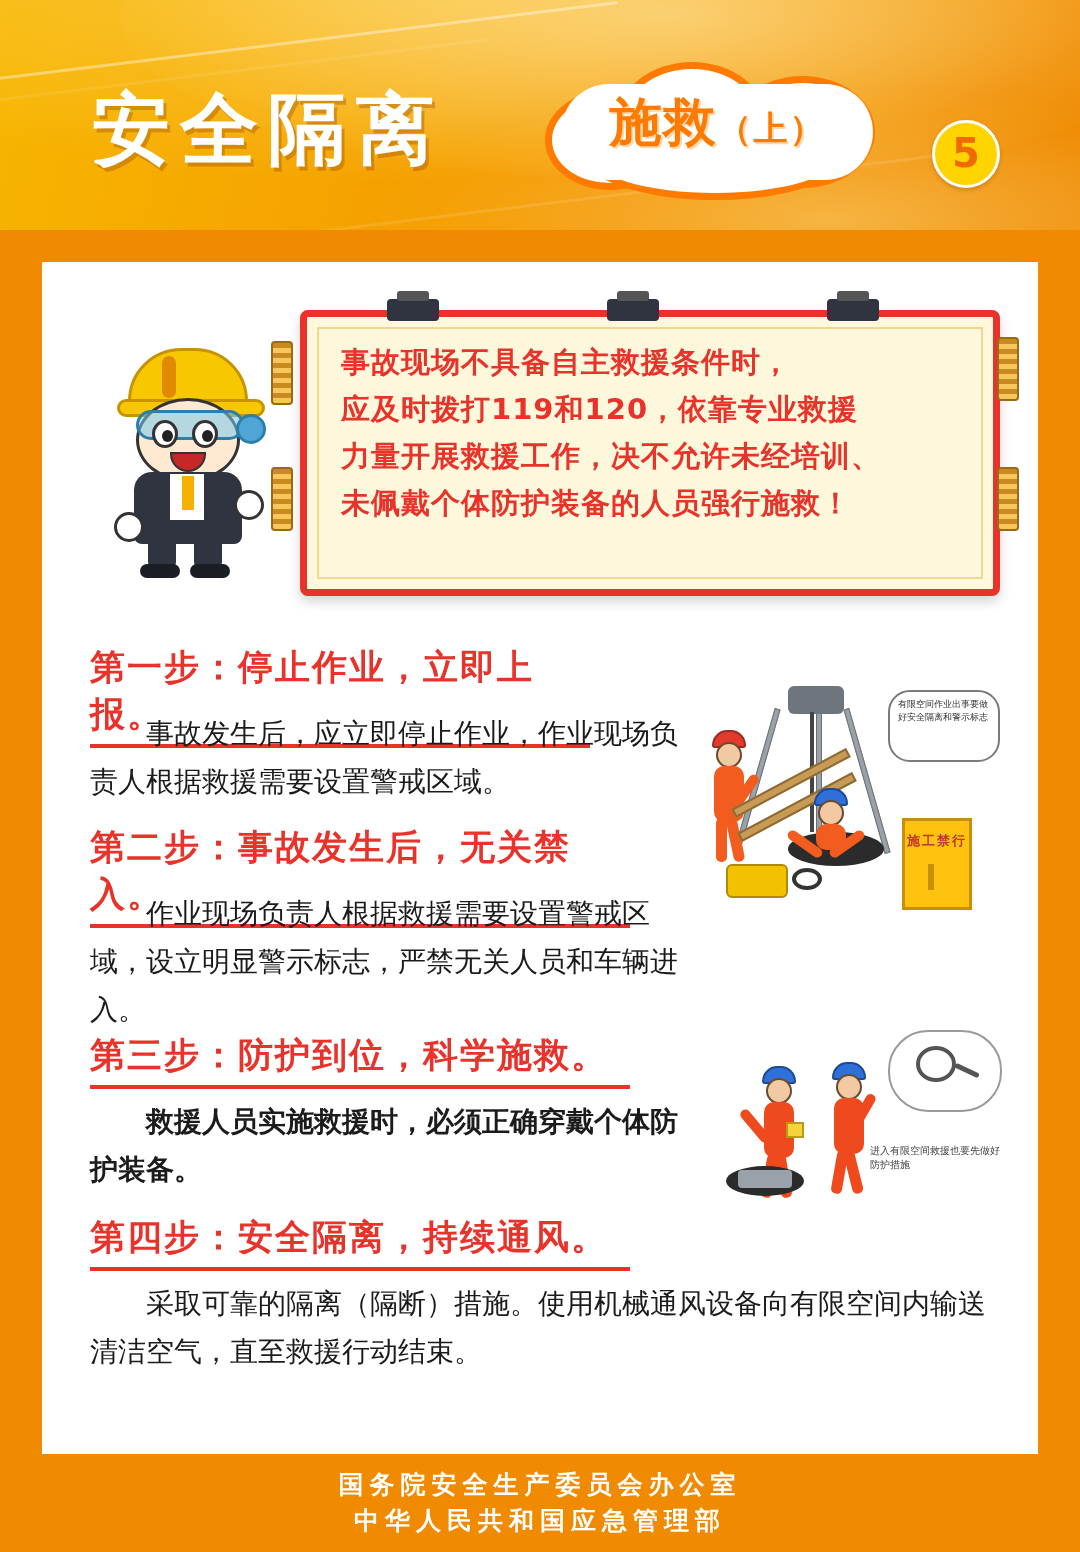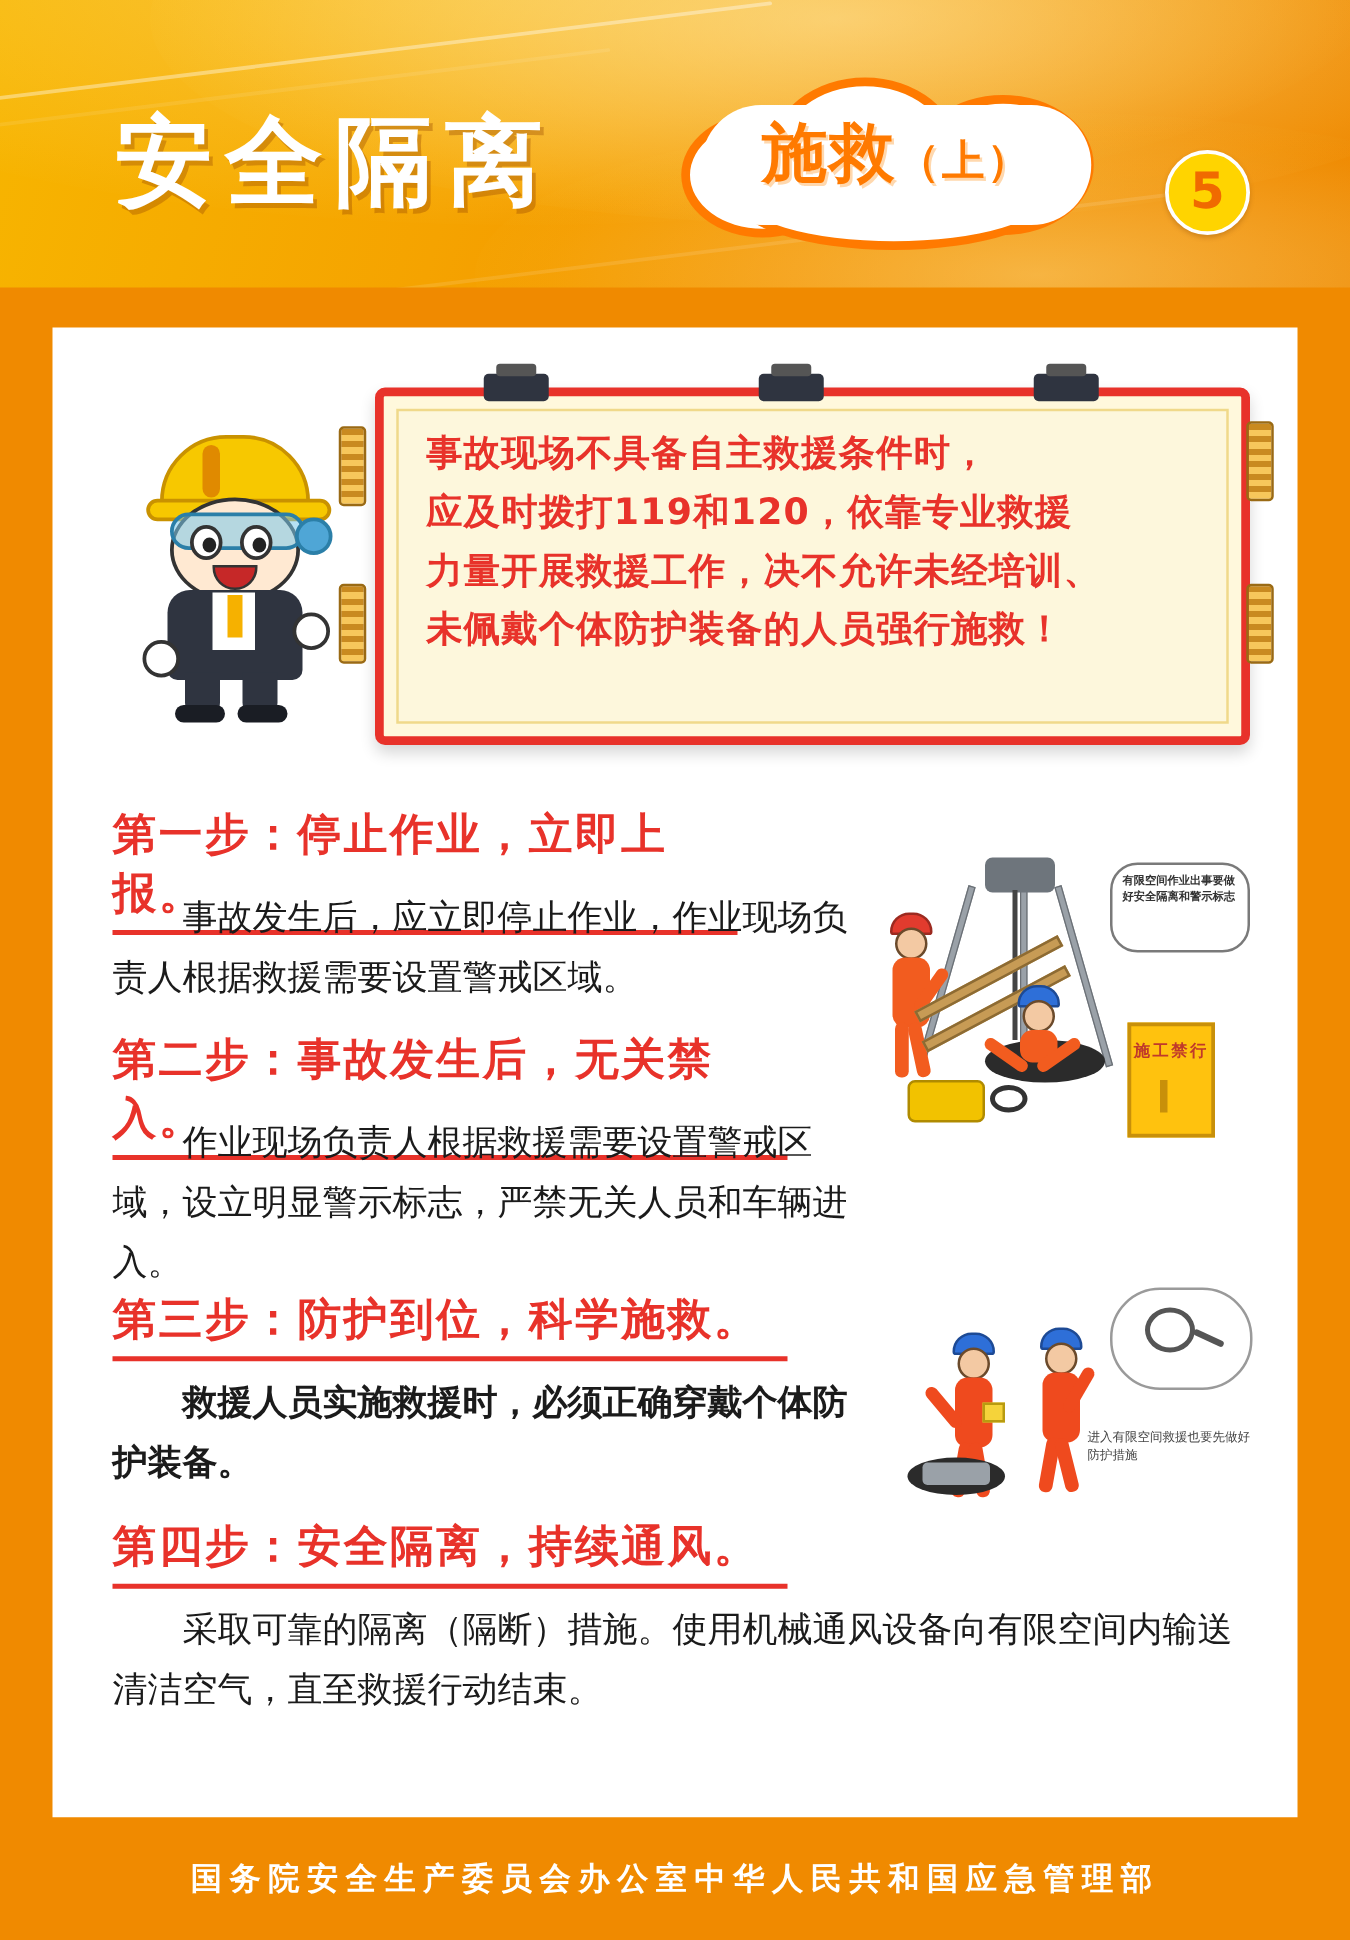--- a/index.html
+++ b/index.html
@@ -112,30 +112,30 @@
   }
   
   .illus{position:absolute;background:#fff;}
   .worker{position:absolute;}
   .w-head{position:absolute;width:26px;height:26px;border-radius:50%;background:#F3C9A3;border:2px solid #6B4A2B;box-sizing:border-box;}
   .w-helm{position:absolute;width:34px;height:18px;border-radius:17px 17px 3px 3px;}
   .w-body{position:absolute;width:30px;height:56px;border-radius:10px;}
   .w-arm{position:absolute;width:10px;height:40px;border-radius:6px;}
   .w-leg{position:absolute;width:11px;height:44px;border-radius:5px;}
   .bubble{position:absolute;background:#fff;border:2px solid #7a7a7a;border-radius:22px;
-    font-size:9px;line-height:13px;color:#333;padding:6px 8px;box-sizing:border-box;font-weight:bold;}
+    font-size:9px;line-height:13px;color:#333;padding:6px 8px;box-sizing:border-box;}
   .tripod-leg{position:absolute;width:6px;background:#9AA1A8;border:1px solid #6b7076;box-sizing:border-box;}
   .manhole{position:absolute;border-radius:50%;background:#2B2B2B;}
   .barrier{position:absolute;background:#FFC20E;border:3px solid #C8900A;box-sizing:border-box;
     font-size:13px;color:#C0392B;font-weight:bold;text-align:center;letter-spacing:2px;}
 
   
   .footer{
     position:absolute;left:0;bottom:0;width:1080px;height:98px;background:#F08A00;
-    display:flex;flex-direction:row;align-items:center;justify-content:center;
+    display:flex;flex-direction:column;align-items:center;justify-content:center;
   }
   .footer div{
     color:#fff;font-size:25px;font-weight:bold;letter-spacing:6px;line-height:36px;
     font-family:"DejaVu Sans","Liberation Sans",sans-serif;
   }
 </style>
 </head>
 <body>
 
 <div class="header">

